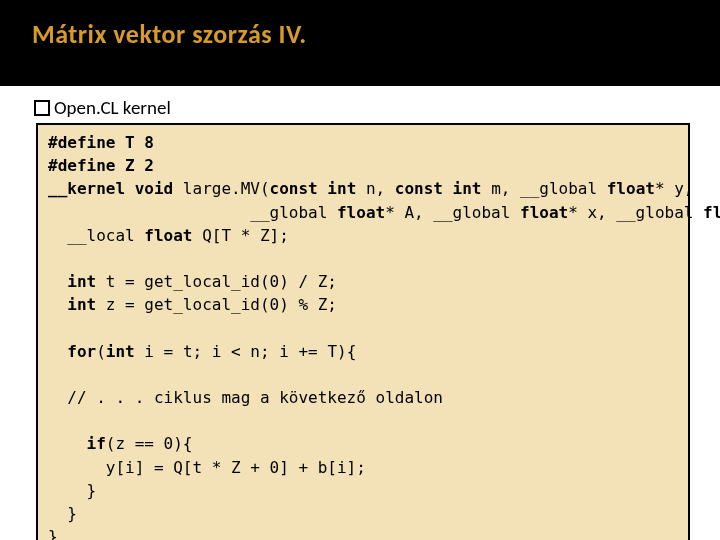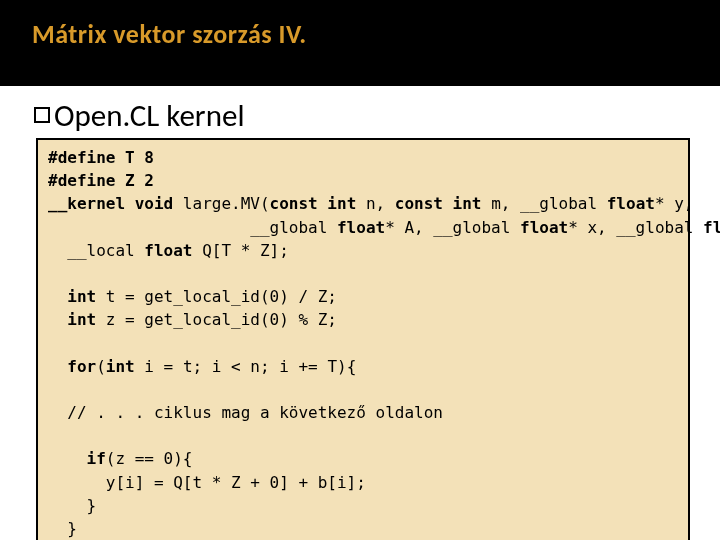--- a/index.html
+++ b/index.html
@@ -31,21 +31,21 @@
     margin-left: 4px;
   }
   .bullet {
     width: 16px;
     height: 16px;
     border: 2px solid #000;
     margin-right: 4px;
     flex-shrink: 0;
   }
   .subtitle {
-    font-size: 31px;
+    font-size: 19px;
     color: #000;
     font-weight: 400;
   }
   .code-box {
     background: #f3e1b8;
     border: 2px solid #000;
     padding: 6px 10px 10px 10px;
     font-family: "Lucida Console", Monaco, Consolas, monospace;
     font-size: 16px;
     line-height: 1.45;

